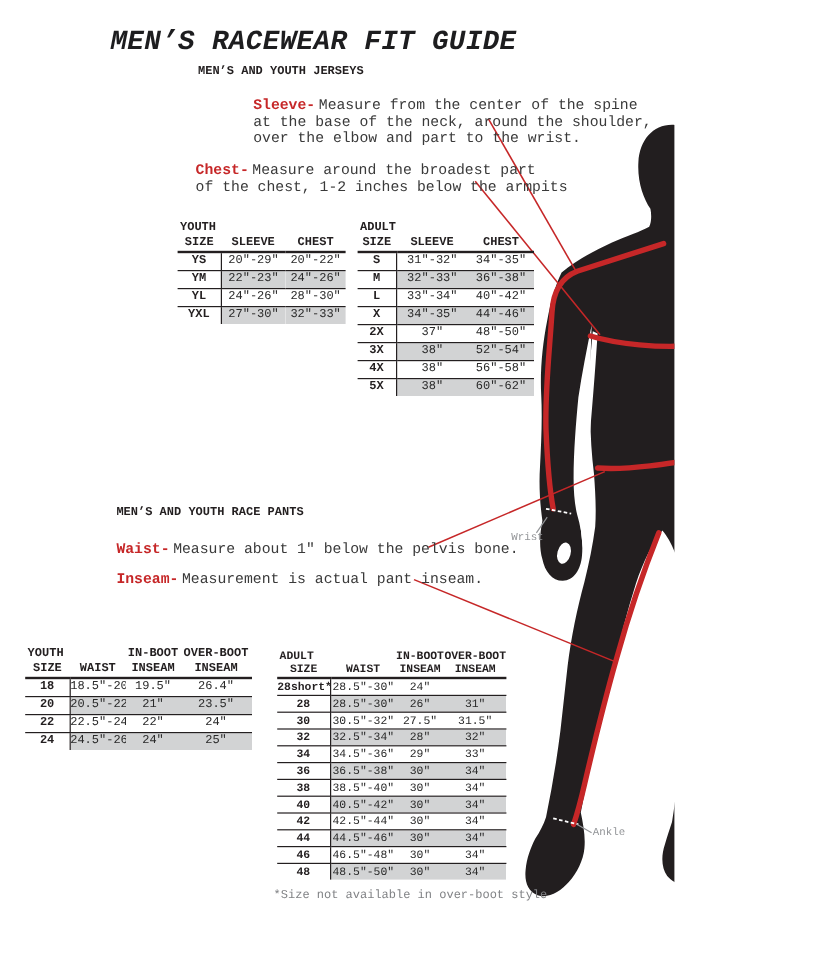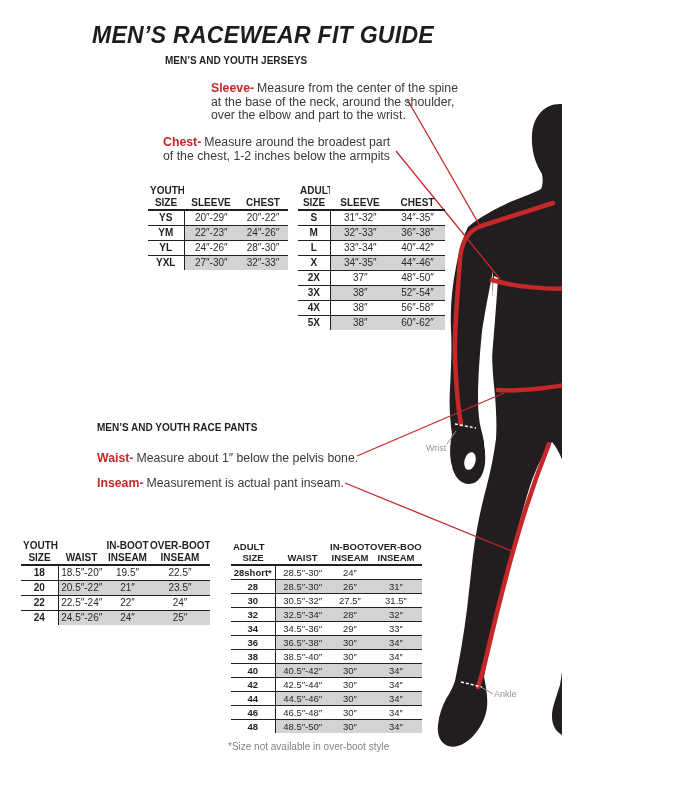--- a/index.html
+++ b/index.html
@@ -1,17 +1,17 @@
 <!DOCTYPE html>
 <html><head>
 <meta charset="utf-8">
 <style>
   html,body{margin:0;padding:0;background:#ffffff;}
   #page{position:relative;width:562px;height:800px;background:#fff;overflow:hidden;
-        font-family:Liberation Sans, sans-serif;}
+        font-family:Liberation Mono, monospace;}
   .abs{position:absolute;}
   #fig-svg{position:absolute;left:0;top:0;width:686px;height:800px;}
 
   #title{left:92px;top:22px;font-size:23px;font-weight:bold;font-style:italic;
          color:#1d1d1f;letter-spacing:0.3px;white-space:nowrap;}
   .section-heading{font-size:10px;font-weight:bold;color:#231f20;white-space:nowrap;}
   #jerseys-heading{left:165px;top:55px;}
   #pants-heading{left:97px;top:422px;}
 
   .para{font-size:12.3px;color:#3a3a3a;line-height:13.6px;white-space:nowrap;}
@@ -248,21 +248,21 @@
           <td>WAIST</td>
           <td>INSEAM</td>
           <td>INSEAM</td>
         </tr>
       </thead>
       <tbody>
         <tr>
           <td class="size">18</td>
           <td>18.5″-20″</td>
           <td>19.5″</td>
-          <td>22.5″</td>
+          <td>26.4″</td>
         </tr>
         <tr>
           <td class="size">20</td>
           <td class="shade">20.5″-22″</td>
           <td class="shade">21″</td>
           <td class="shade">23.5″</td>
         </tr>
         <tr>
           <td class="size">22</td>
           <td>22.5″-24″</td>

